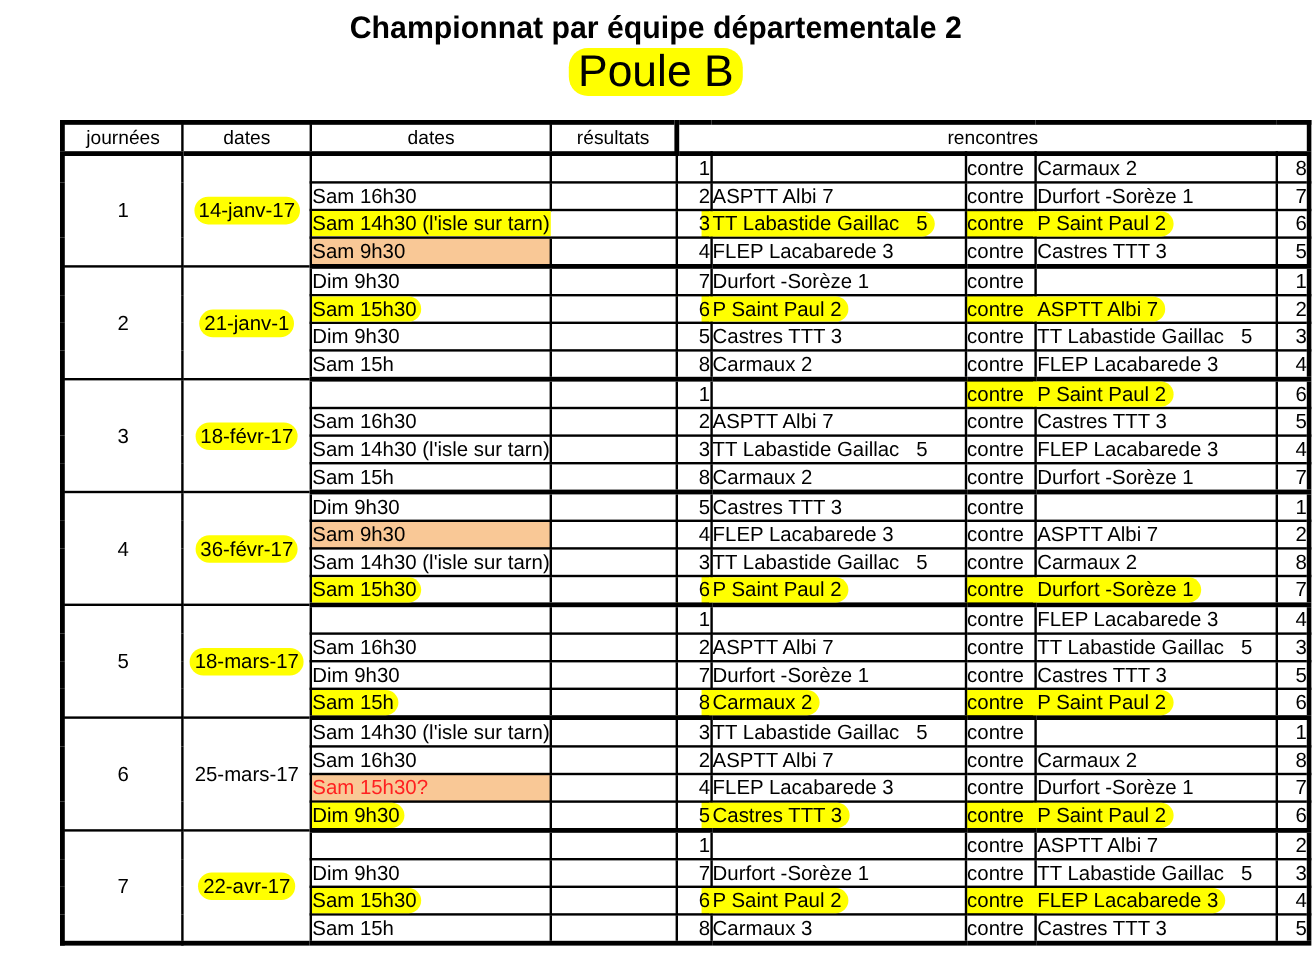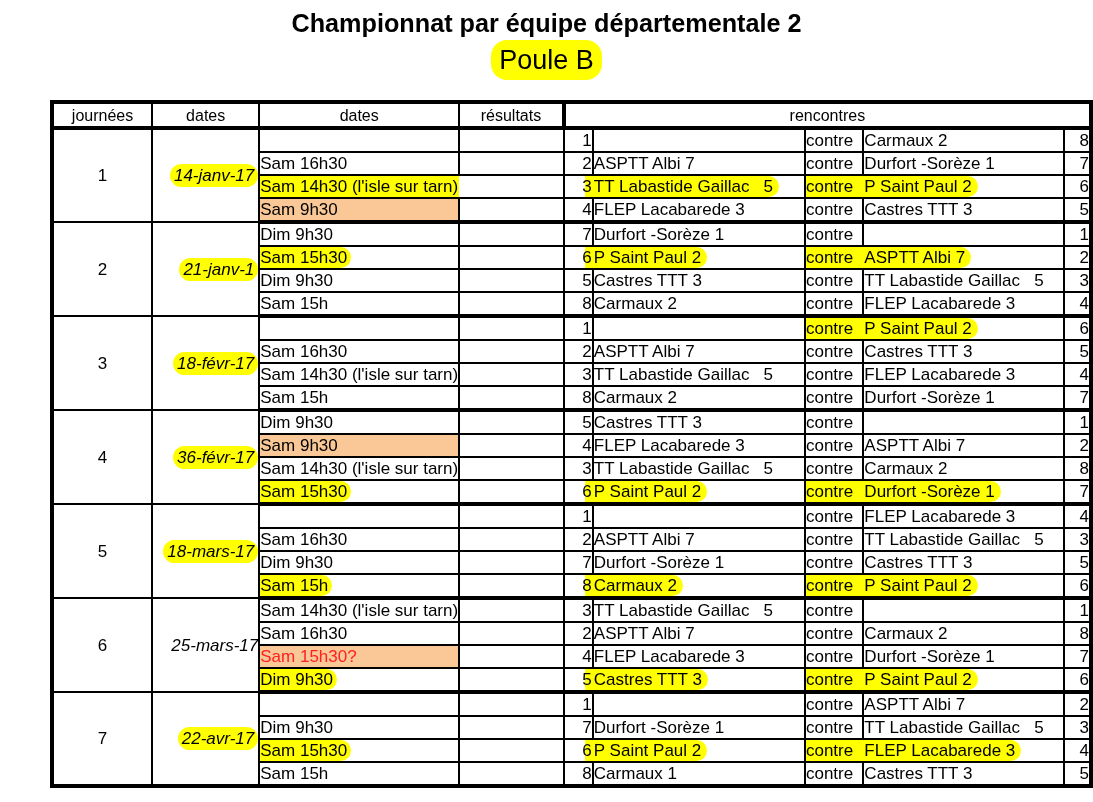--- a/index.html
+++ b/index.html
@@ -2,29 +2,29 @@
 <html><head>
 <meta charset="utf-8">
 <style>
   html, body { margin:0; padding:0; background:#ffffff; }
   body { width:1093px; height:802px; position:relative; overflow:hidden;
          font-family:"Liberation Sans", sans-serif; color:#000; }
   .title { position:absolute; left:0; width:1093px; top:8px; text-align:center;
            font-size:26px; font-weight:bold; letter-spacing:0px; transform:scaleX(0.97); }
   .subtitle-wrap { position:absolute; left:0; width:1093px; top:40px; text-align:center; }
   .subtitle { display:inline-block; background:#ffff00; border-radius:16px;
-              padding:2px 8px; font-size:27px; line-height:36px; }
+              padding:2px 8px; font-size:37px; line-height:36px; }
   table.sched { position:absolute; left:50px; top:100px; border-collapse:collapse;
                 border:4px solid #000; table-layout:fixed; }
   table.sched td, table.sched th { padding:0; font-size:17px; height:21px; line-height:21px;
                  border:2px solid #000; white-space:nowrap; overflow:visible; }
   table.sched th { font-weight:normal; font-size:16px; height:22px; border-bottom:4px solid #000; }
   th.renc { font-weight:bold;margin-top:16px; }
   td.jour { font-size:42px; text-align:center; vertical-align:middle; border-bottom:4px solid #000; }
-  td.date { text-align:right; vertical-align:middle; border-bottom:4px solid #000; font-size:17px;font-style:italic; }
+  td.date { text-align:center; vertical-align:middle; border-bottom:4px solid #000; font-size:17px; }
   tr.last td { border-bottom:4px solid #000; }
   td.heure { padding-left:2px; }
   td.res { border-right:4px solid #000; }
   td.n1 { text-align:right; padding-right:2px; border-right:2px solid #000; }
   td.t1 { padding-left:3px; }
   td.contre { padding-left:3px; }
   td.t2 { padding-left:3px; }
   td.n2 { text-align:right; padding-right:2px; }
   .hl { background:#ffff00; }
   .hl-r { background:#ffff00; border-radius:0 12px 12px 0; }
@@ -316,19 +316,19 @@
         <td class="n1" style="background: linear-gradient(to right, transparent 20px, rgb(255, 255, 0) 20px); border-radius: 0px;"><span>6</span></td>
         <td class="t1"><span class="hl-r" style="white-space: pre; padding-right: 6px; display: inline-block; margin-left: -3px; padding-left: 3px;">P Saint Paul 2</span></td>
         <td class="contre hl">contre</td>
         <td class="t2"><span class="hl-r" style="white-space: pre; padding-right: 6px; display: inline-block; margin-left: -3px; padding-left: 3px;">FLEP Lacabarede 3</span></td>
         <td class="n2">4</td>
       </tr>
       <tr class="last">
         <td class="heure"><span>Sam 15h</span></td>
         <td class="res"></td>
         <td class="n1"><span>8</span></td>
-        <td class="t1"><span style="white-space: pre;">Carmaux 1</span></td>
+        <td class="t1"><span style="white-space: pre;">Carmaux 3</span></td>
         <td class="contre">contre</td>
         <td class="t2"><span style="white-space: pre;">Castres TTT 3</span></td>
         <td class="n2">5</td>
       </tr>
     </tbody>
 </table>
 
 </body></html>

